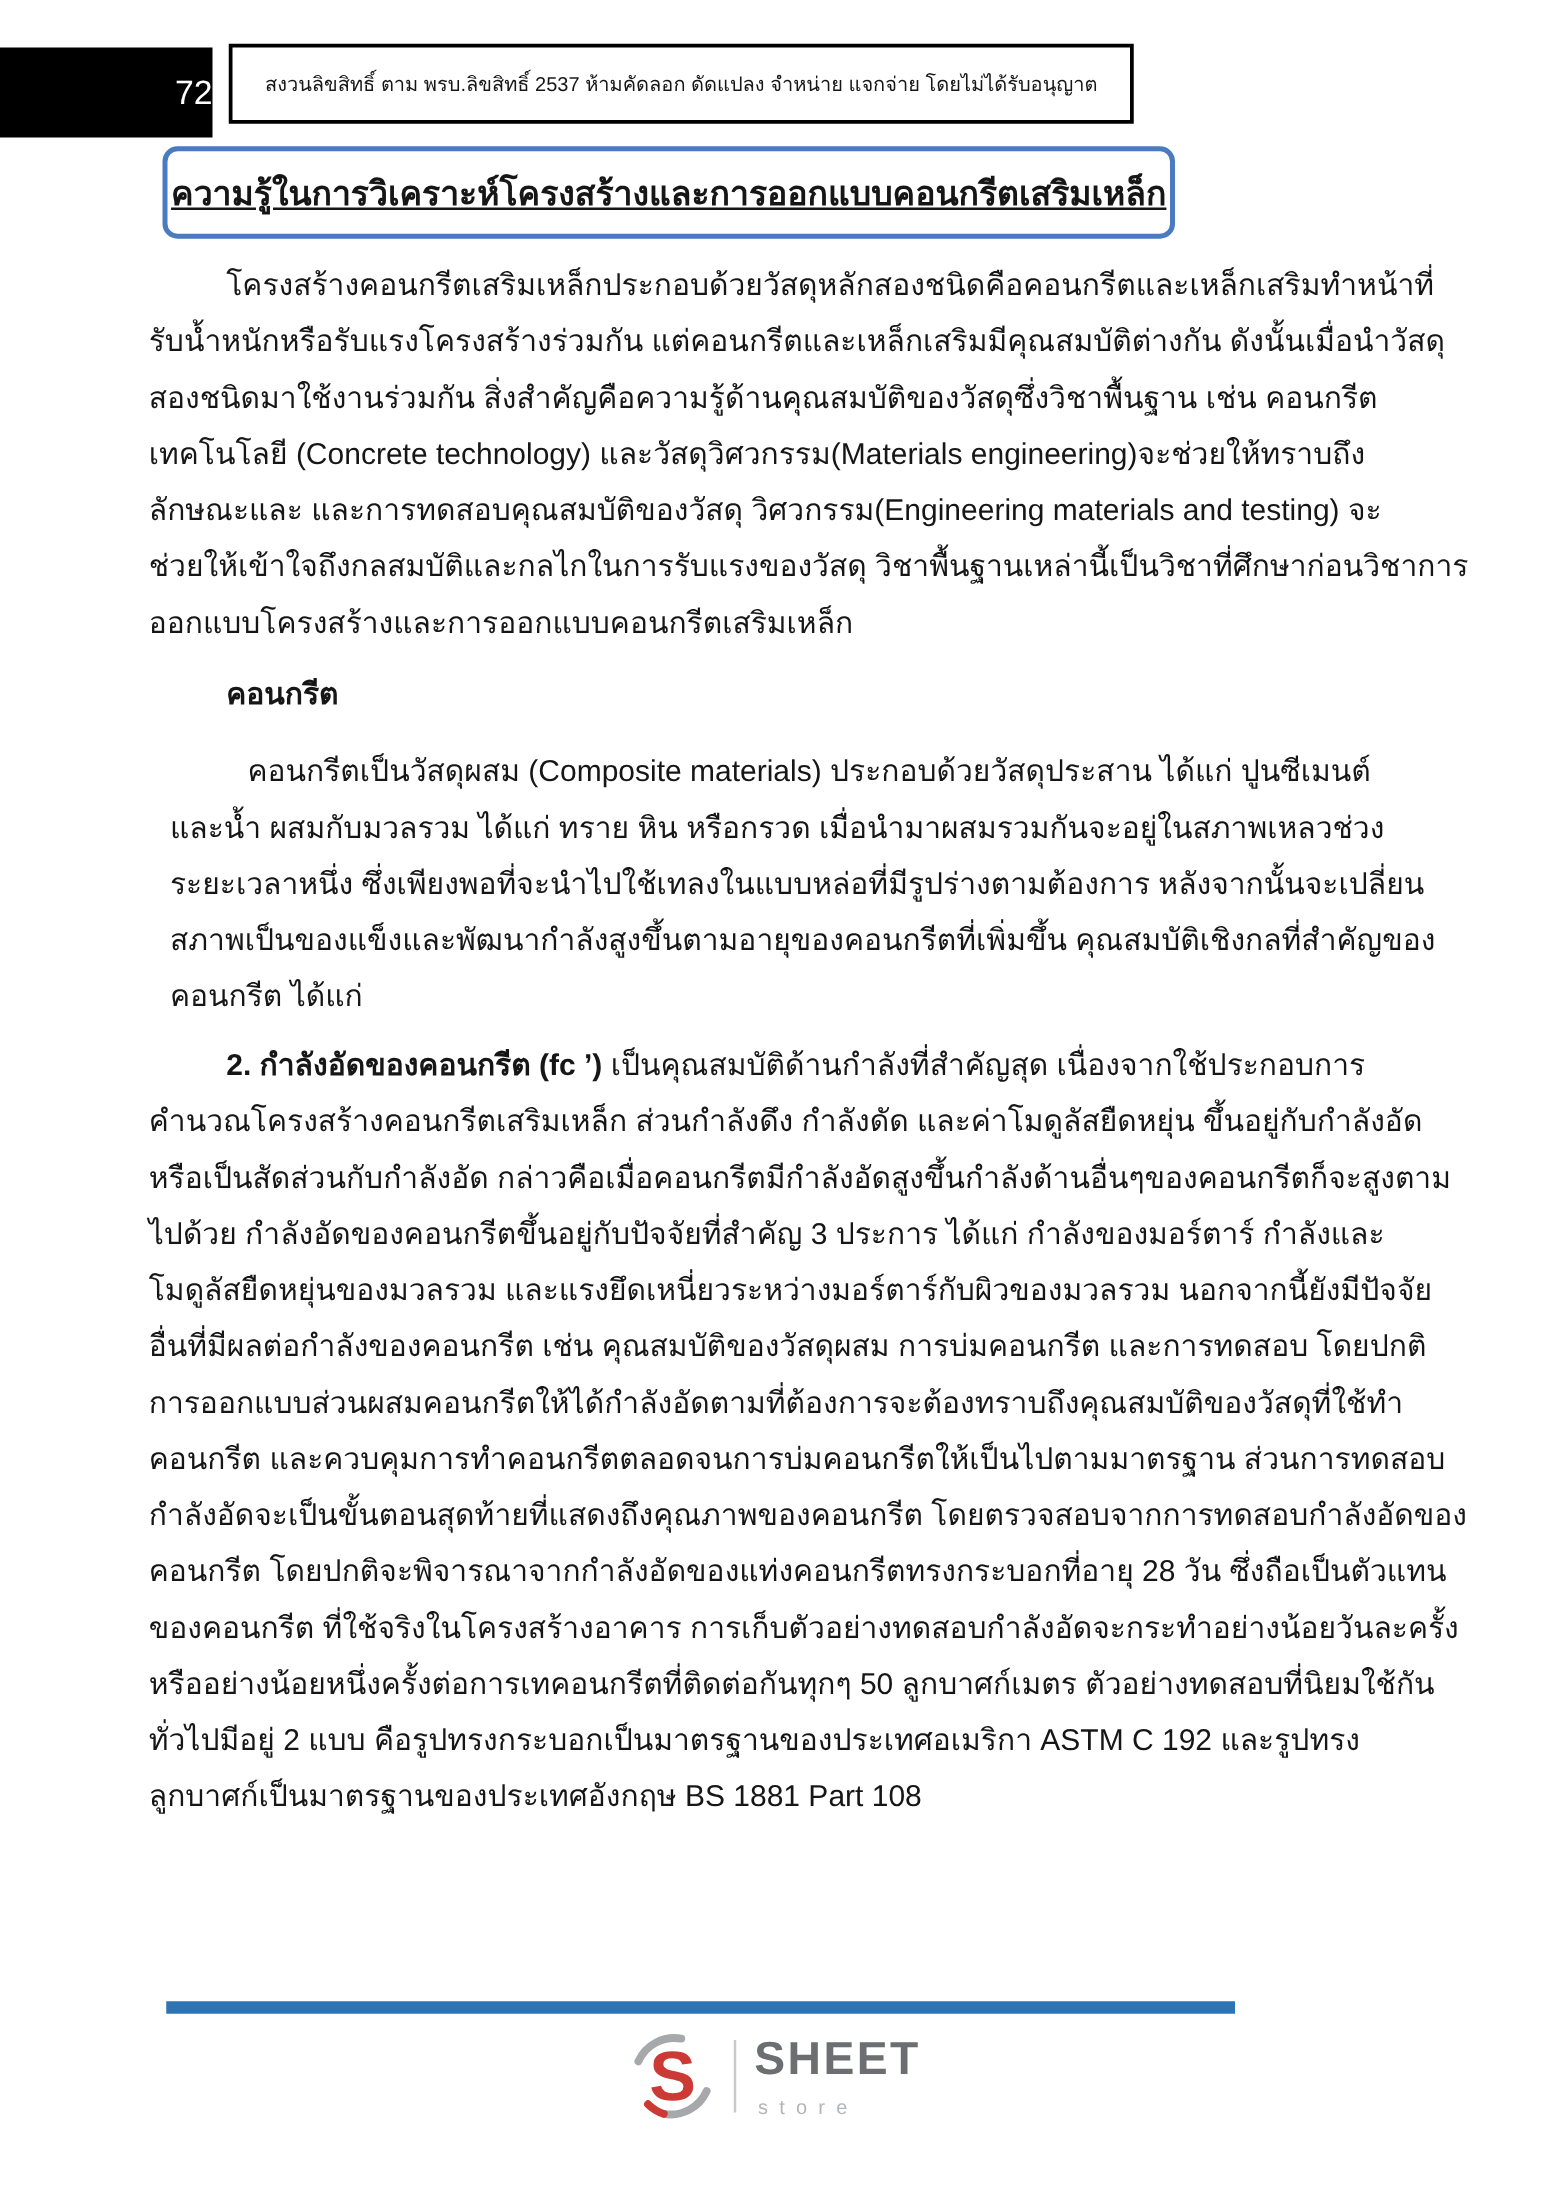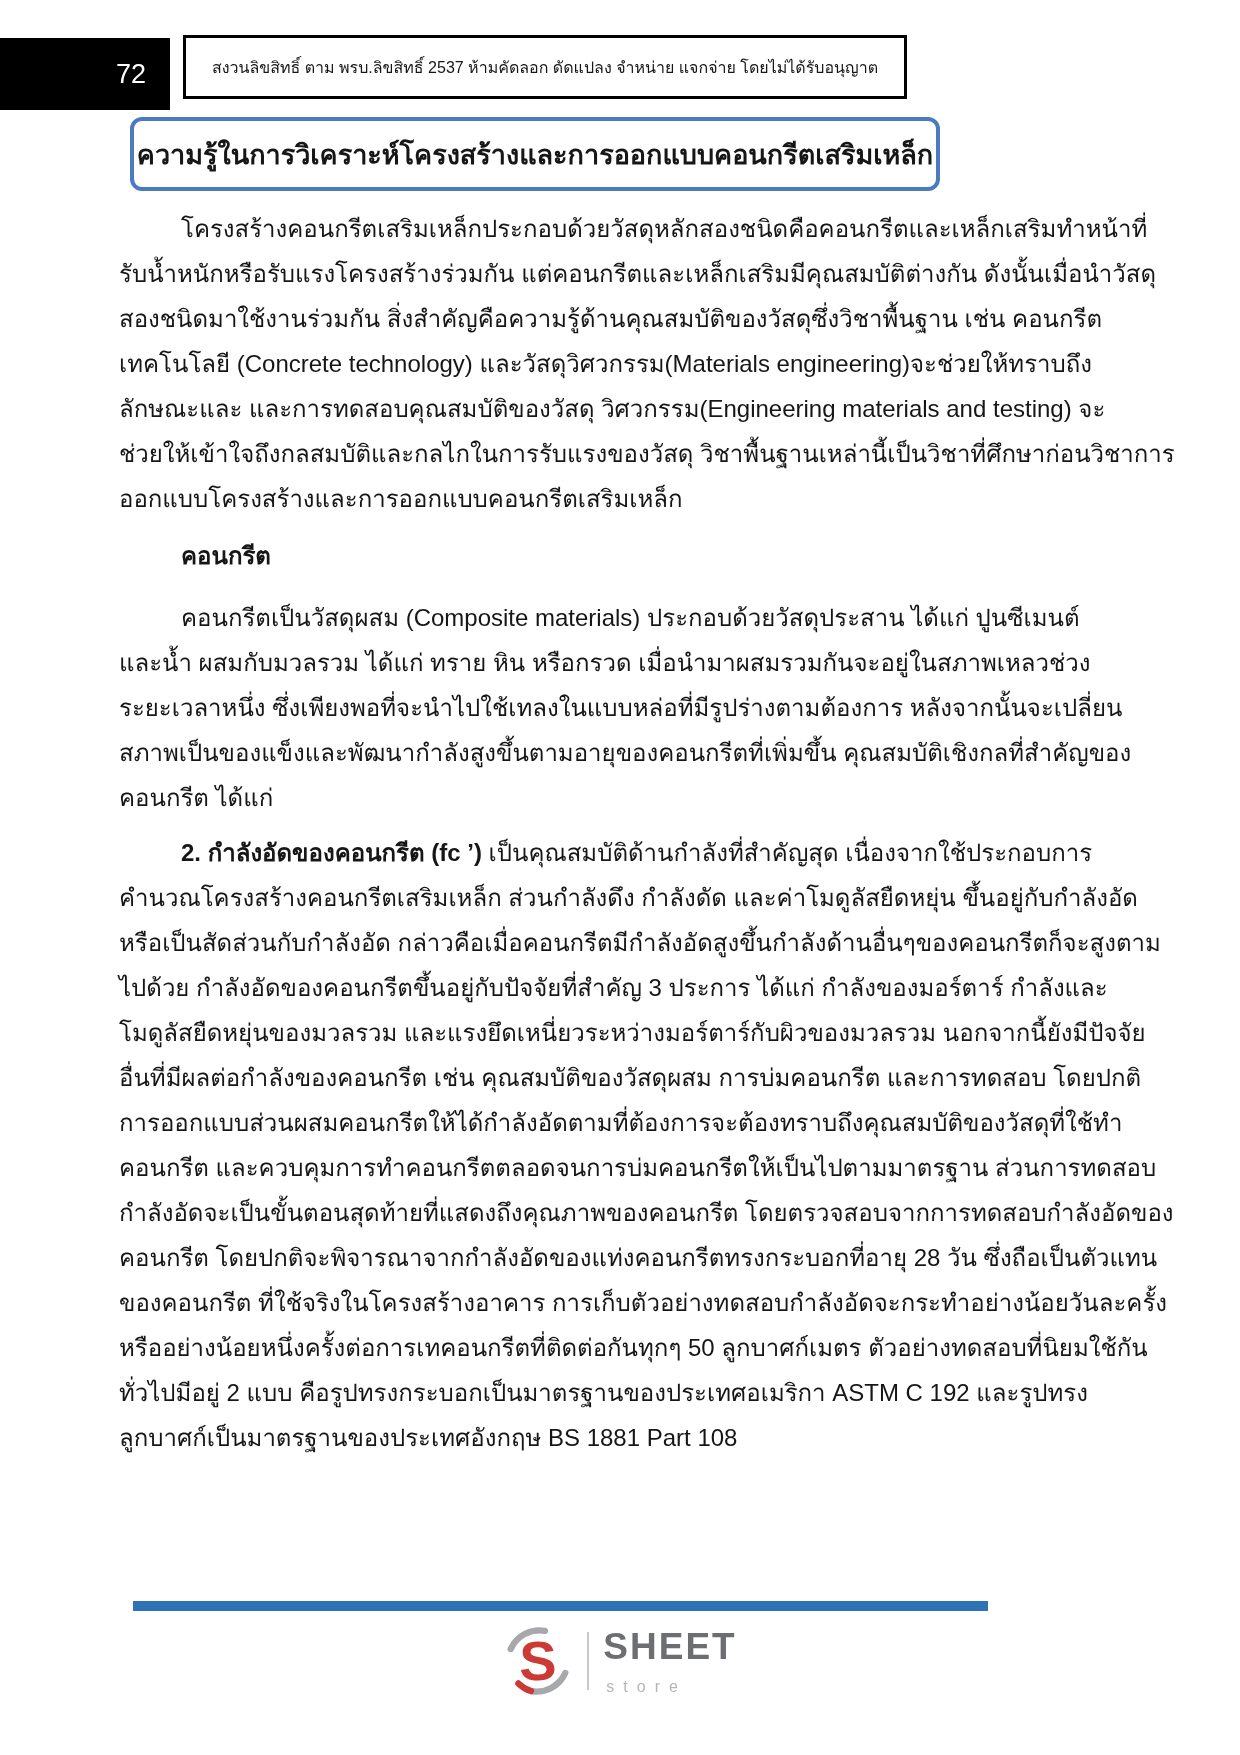--- a/index.html
+++ b/index.html
@@ -12,21 +12,20 @@
     color: #161616;
   }
 
   
   .pagenum-box {
     position: absolute; left: 0; top: 38px;
     width: 170px; height: 72px;
     background: #000;
     color: #fff;
     display: flex; align-items: center; justify-content: flex-end;
-    padding-right: 24px;
     font-size: 27px;
   }
   .copyright-box {
     position: absolute; left: 183px; top: 35px;
     width: 724px; height: 64px;
     border: 3px solid #000;
     background: #fff;
     display: flex; align-items: center; justify-content: center;
     font-size: 16px;
     white-space: nowrap;
@@ -34,39 +33,39 @@
 
   
   .title-box {
     position: absolute; left: 130px; top: 117px;
     width: 810px; height: 74px;
     border: 4px solid #4a7abf;
     border-radius: 12px;
     background: #fff;
     display: flex; align-items: center; justify-content: center;
   }
-  .title-box h1 { font-size: 27px; font-weight: bold; white-space: nowrap; }
+  .title-box h1 { font-size: 27px; font-weight: bold; white-space: nowrap; text-decoration: underline; }
 
   
   .content {
     position: absolute; left: 119px; top: 206px;
     width: 860px;
     font-size: 24px;
     line-height: 45px;
   }
   .line { white-space: nowrap; }
   .indent { text-indent: 62px; }
   .subhead {
     font-weight: bold;
     font-size: 24px;
     line-height: 45px;
     padding-left: 62px;
     margin-top: 12px;
   }
-  .para-2 { margin-top: 17px; }
+  .para-2 { margin-top: 17px; margin-left: 17px; }
   .para-3 { margin-top: 10px; }
   .bold-lead { font-weight: bold; }
 
   
   .footer-rule {
     position: absolute; left: 133px; top: 1601px;
     width: 855px; height: 10px;
     background: #2e74b5;
   }
   .footer-logo {

